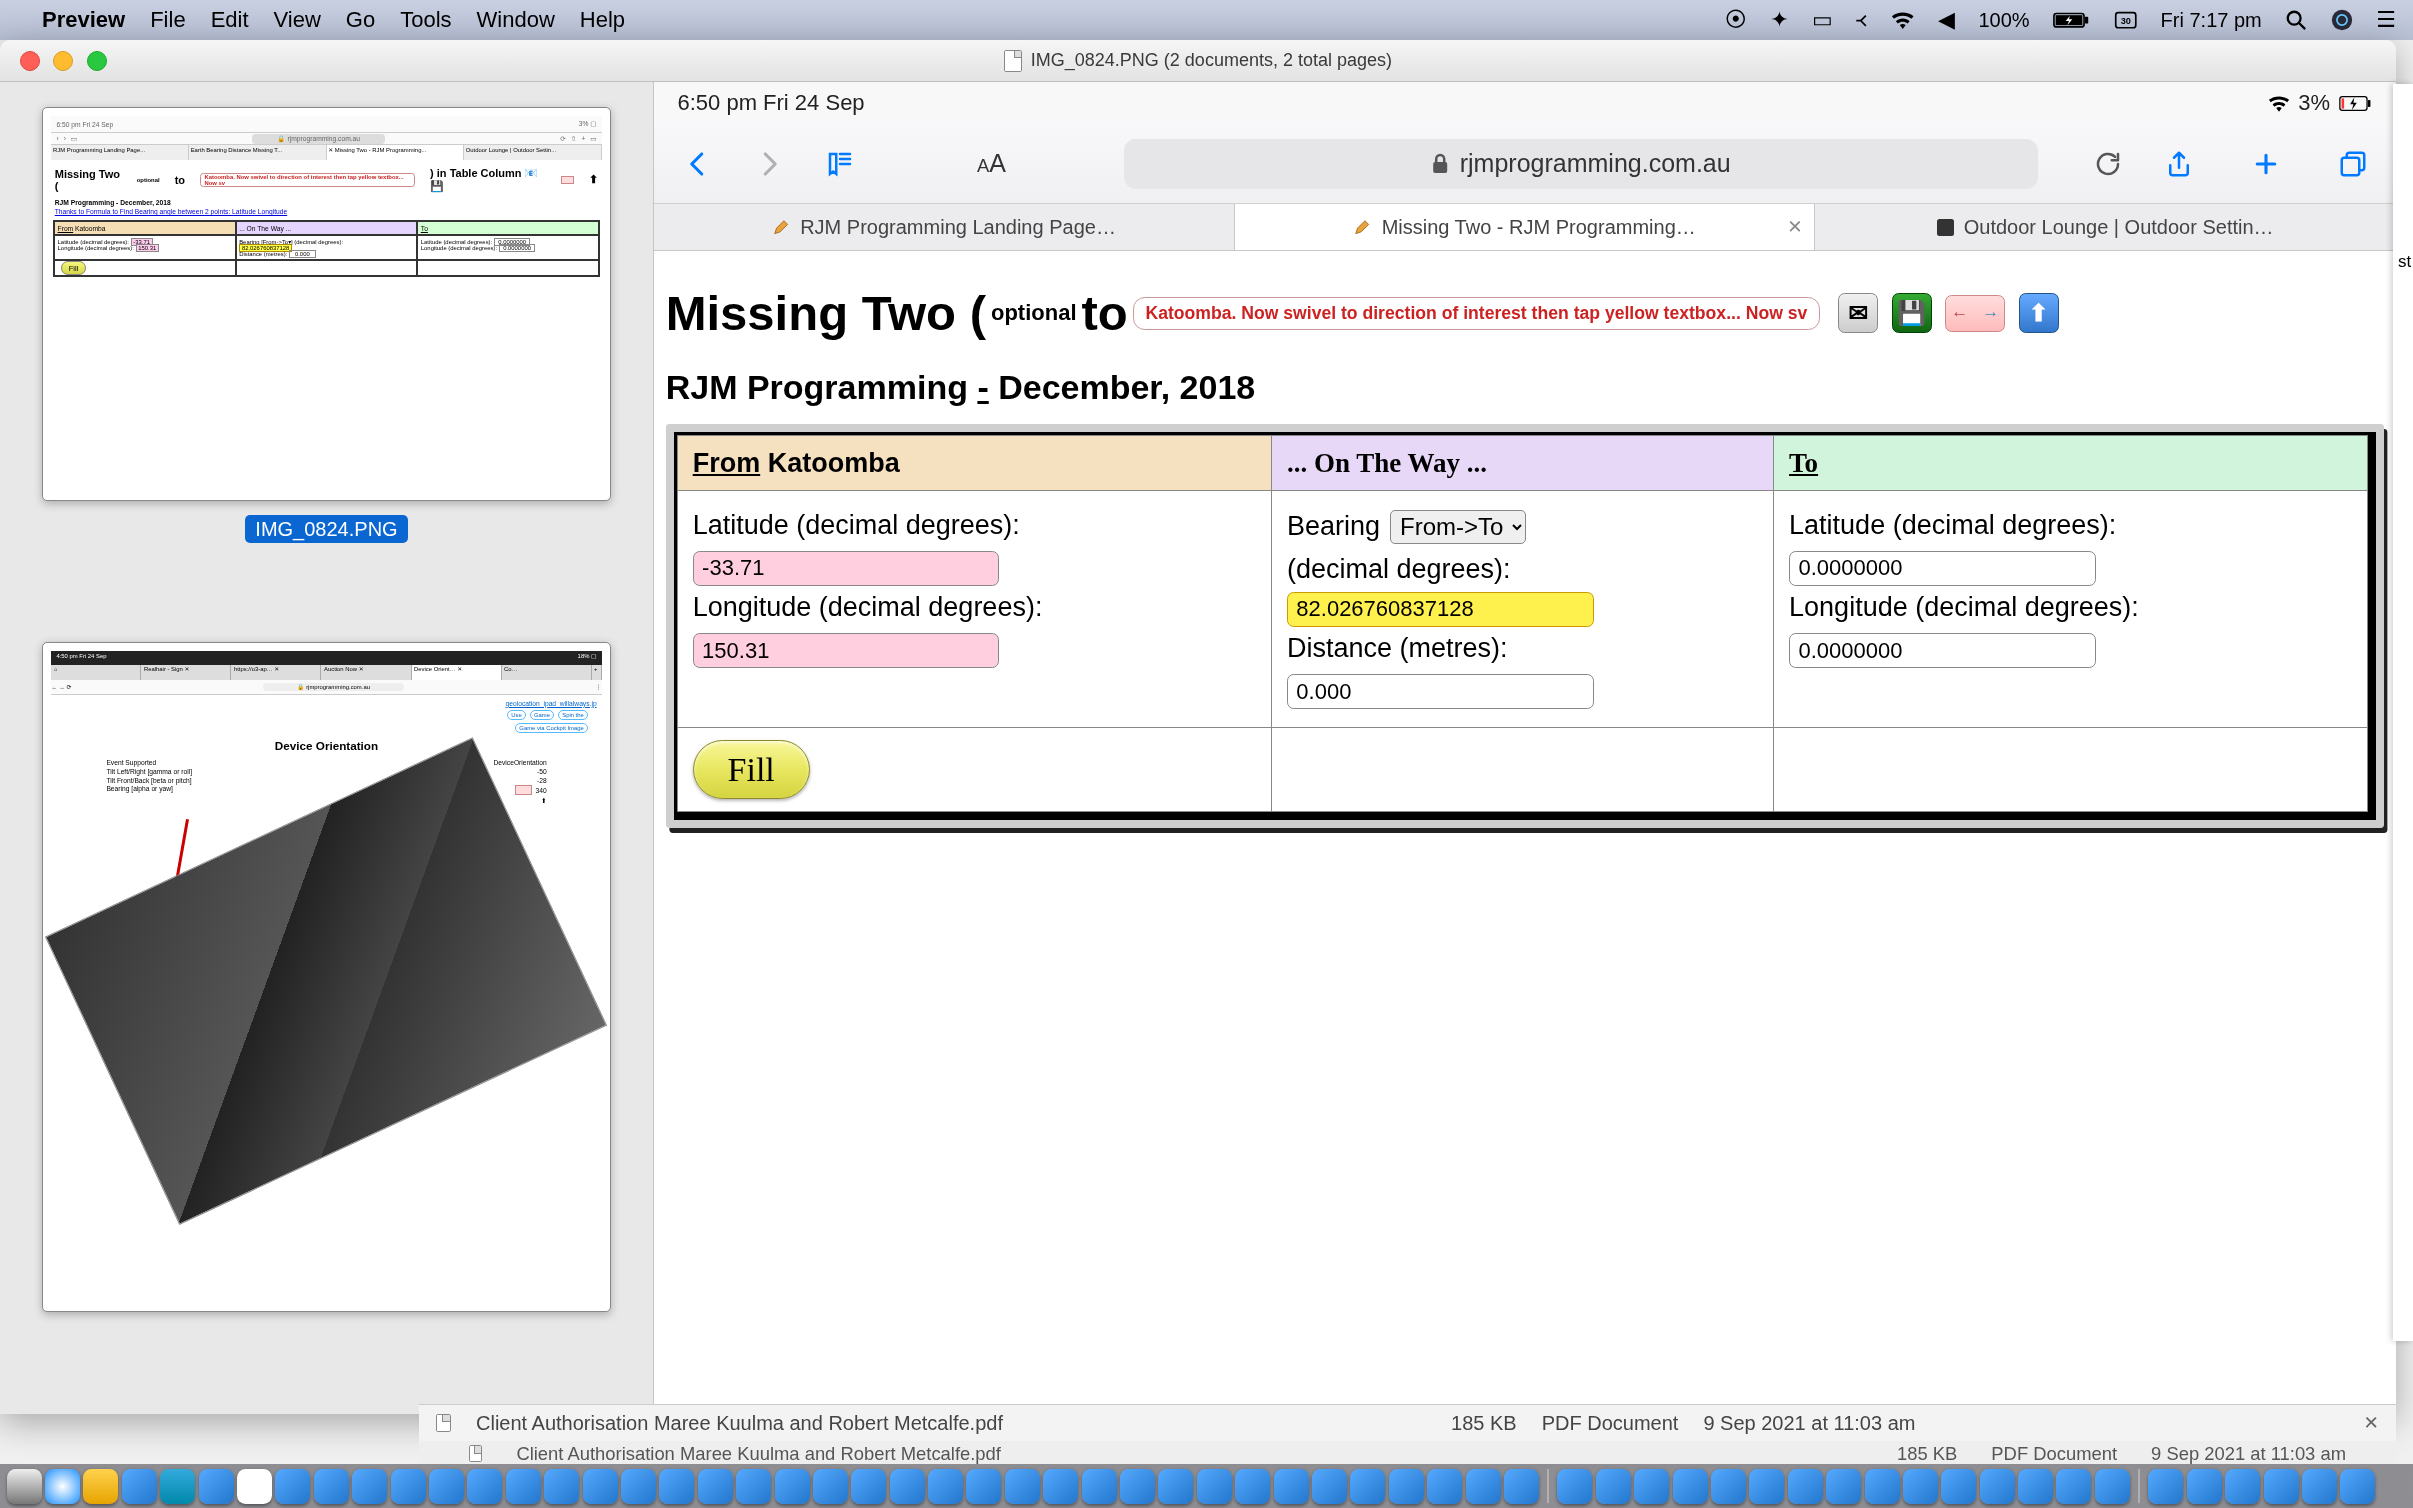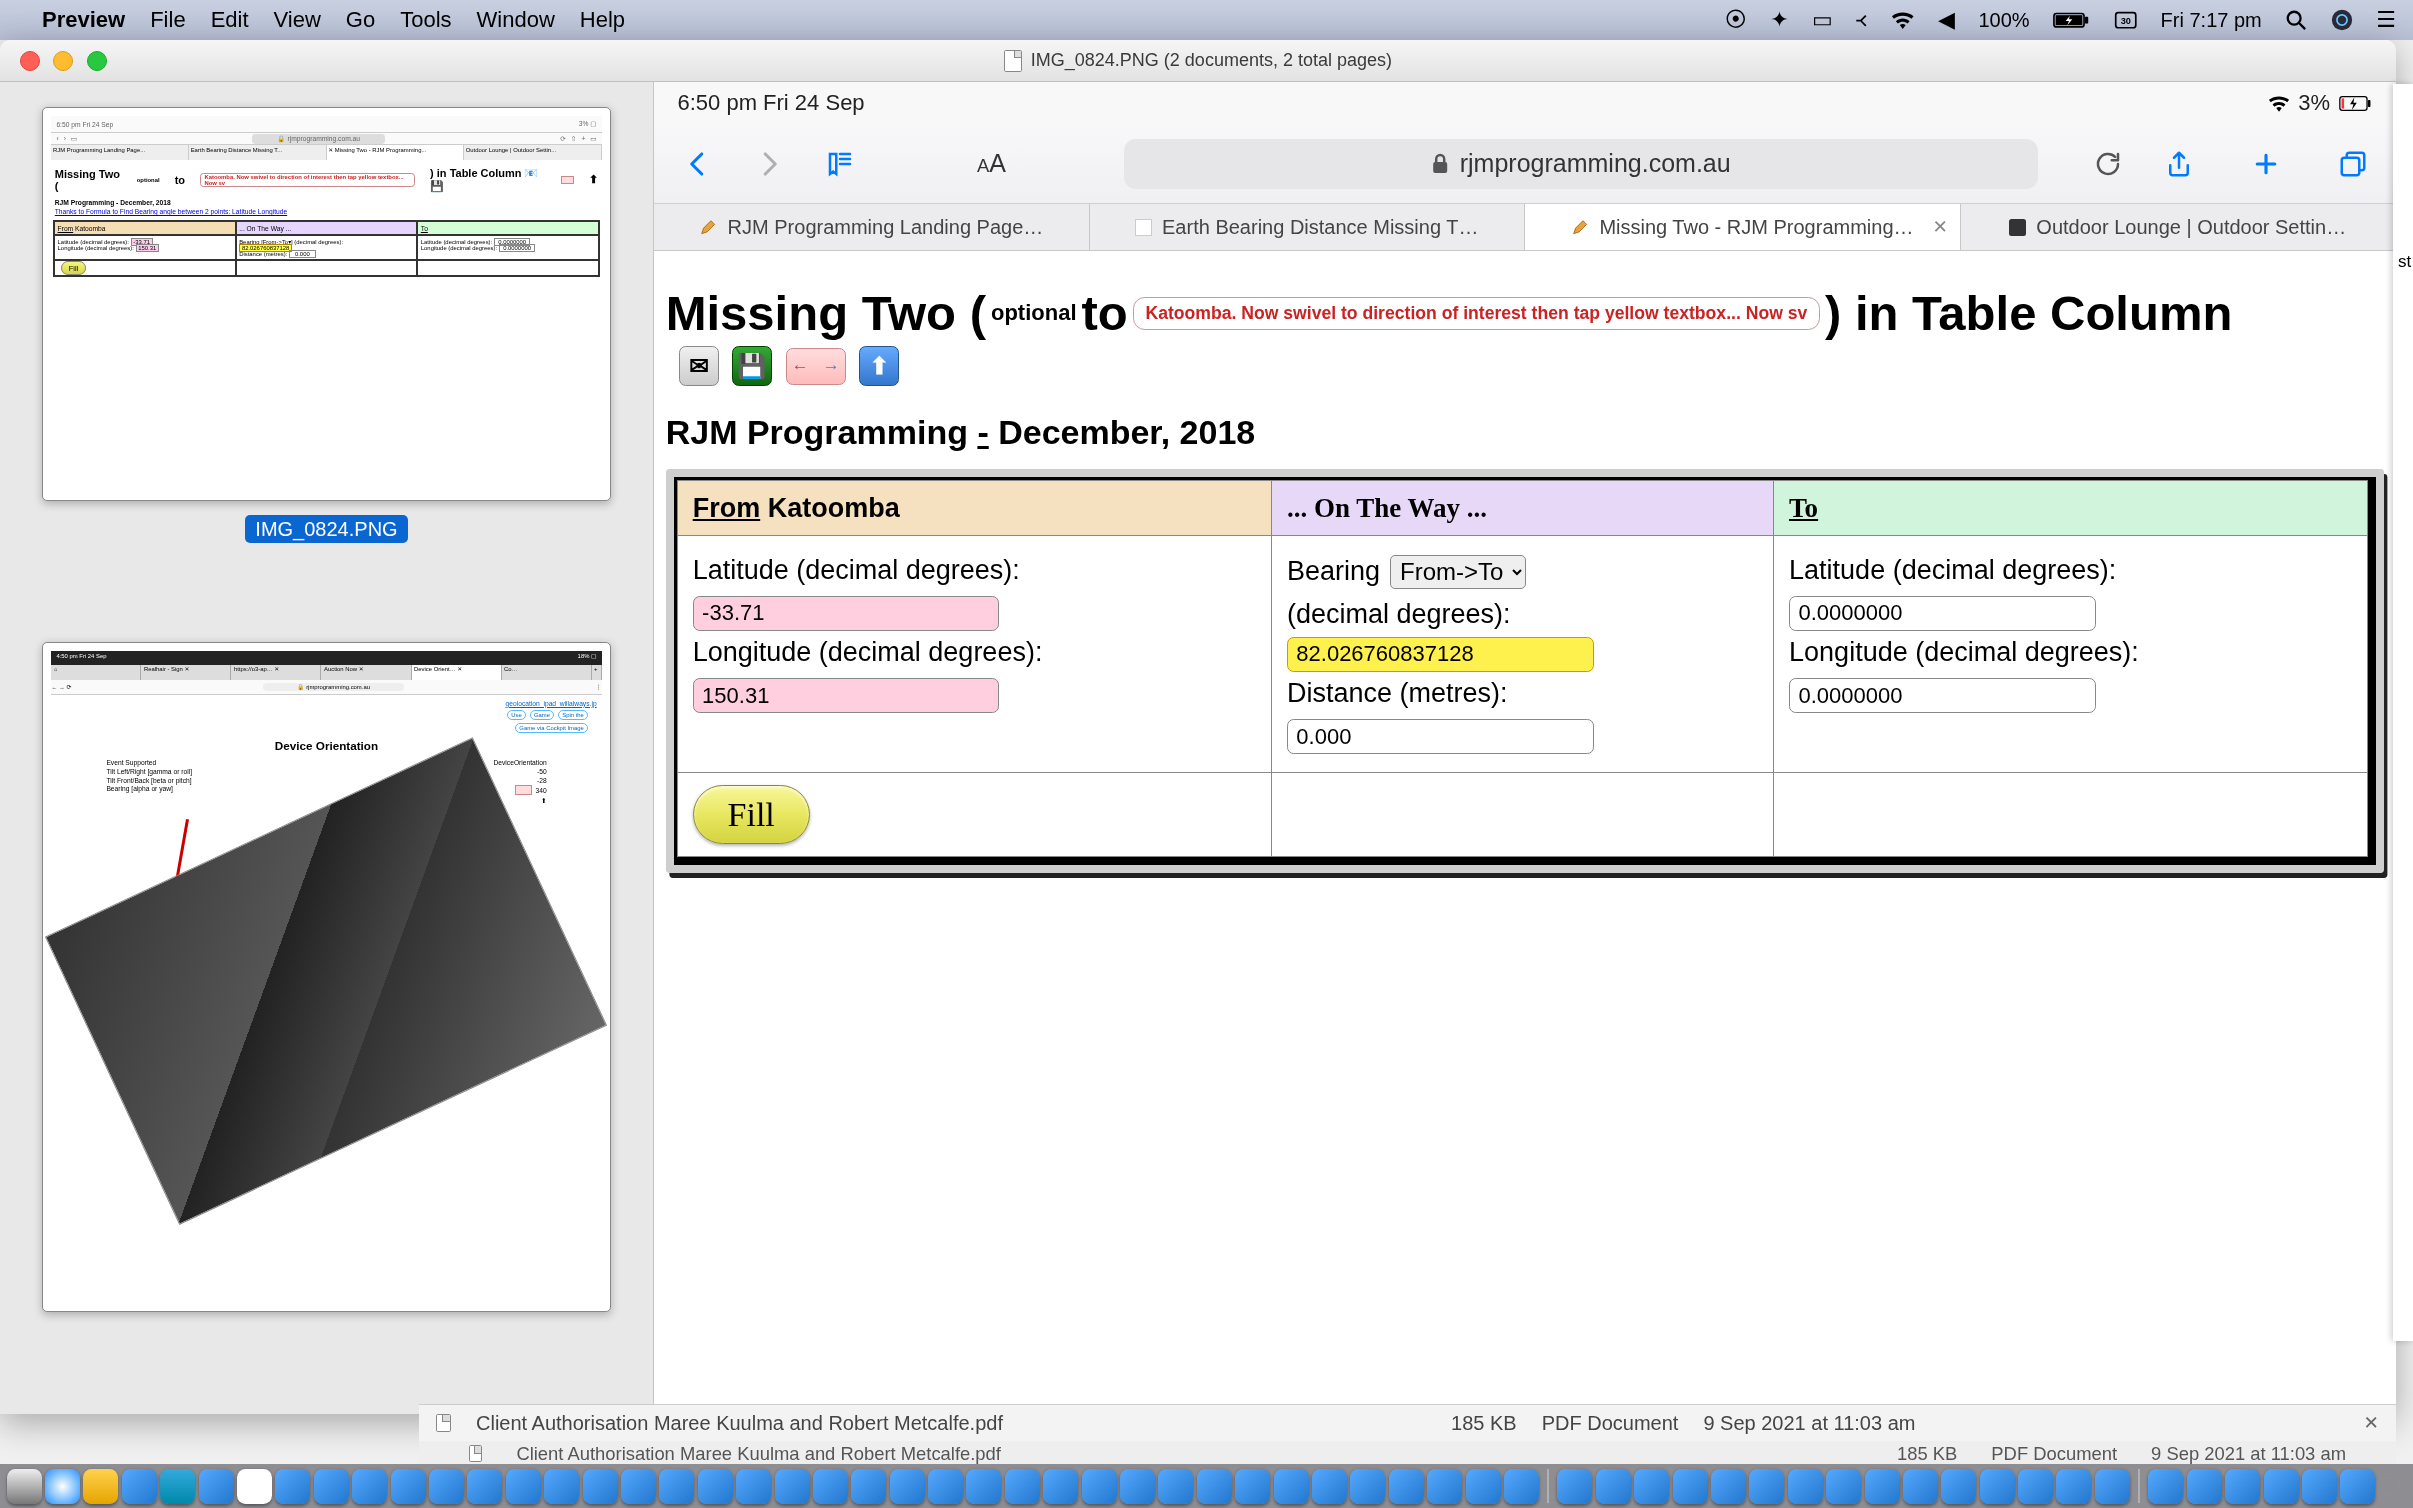--- a/index.html
+++ b/index.html
@@ -389,44 +389,39 @@
         </div>
       </div>
 
       <div class="safari-tabs">
         <div class="safari-tab">
           <svg class="tab-icon" viewBox="0 0 20 20">
               <path d="M3 17l2-6 8-8 4 4-8 8-6 2z" fill="#e8a33d" stroke="#a5691a"></path>
             </svg>
           <span>RJM Programming Landing Page…</span>
         </div>
-        <div class="safari-tab">
-          <span style="width:17px;height:17px;background:#fff;border:0.8px solid #ccc"></span>
-          <span>Earth Bearing Distance Missing T…</span>
-        </div>
         <div class="safari-tab active">
           <span class="close">✕</span>
           <svg class="tab-icon" viewBox="0 0 20 20">
               <path d="M3 17l2-6 8-8 4 4-8 8-6 2z" fill="#e8a33d" stroke="#a5691a"></path>
             </svg>
           <span>Missing Two - RJM Programming…</span>
         </div>
         <div class="safari-tab">
           <span style="width:17px;height:17px;background:#333;border-radius:2.5px"></span>
           <span>Outdoor Lounge | Outdoor Settin…</span>
         </div>
       </div>
 
       <div class="page">
         <h1 class="page-title">
           <span>Missing Two (</span>
             <span class="sub">optional</span>
             <span> to </span>
           <span class="instr-box">Katoomba.  Now swivel to direction of interest then tap yellow textbox...  Now sv</span>
-          <span>) in Table Column</span>
           <span class="title-icons">
             <span class="ic mail">✉︎</span>
             <span class="ic disk">💾</span>
             <span class="ic map"></span>
             <span class="ic up">⬆</span>
           </span>
         </h1>
 
         <div class="subhead">
           <span>RJM Programming </span><span class="underline-char">-</span><span> December, 2018</span>

